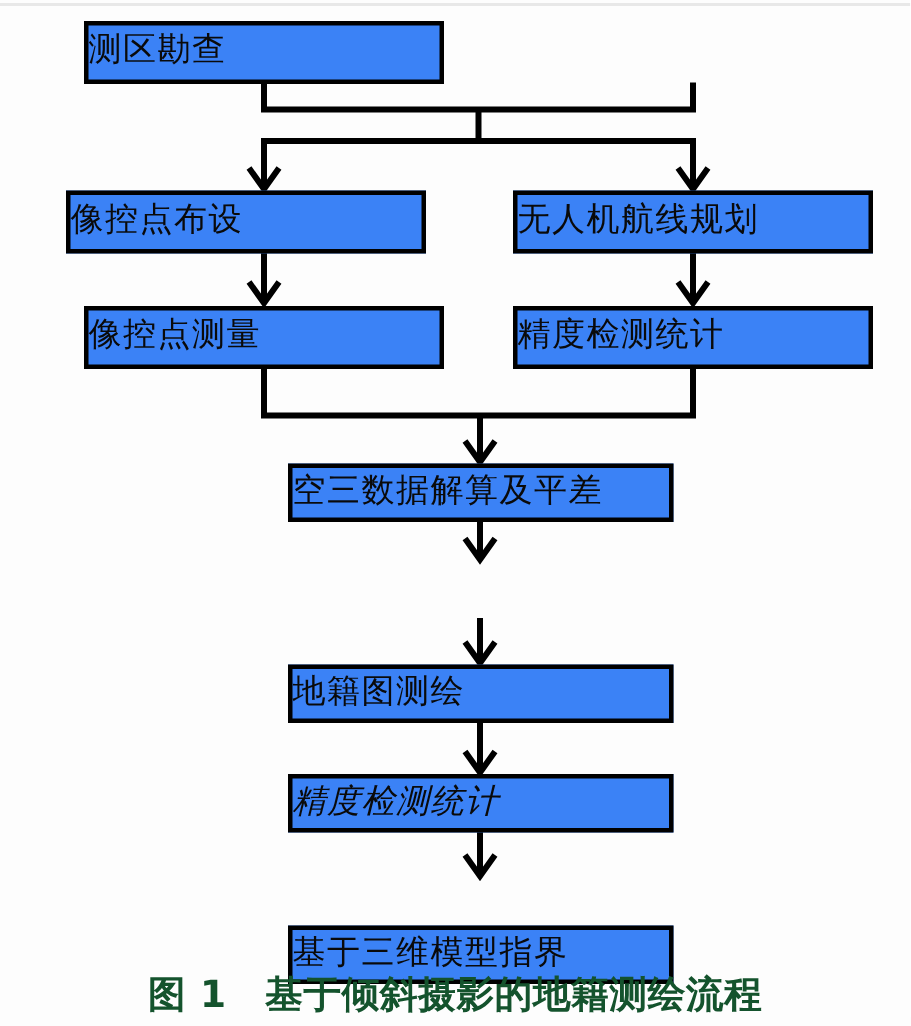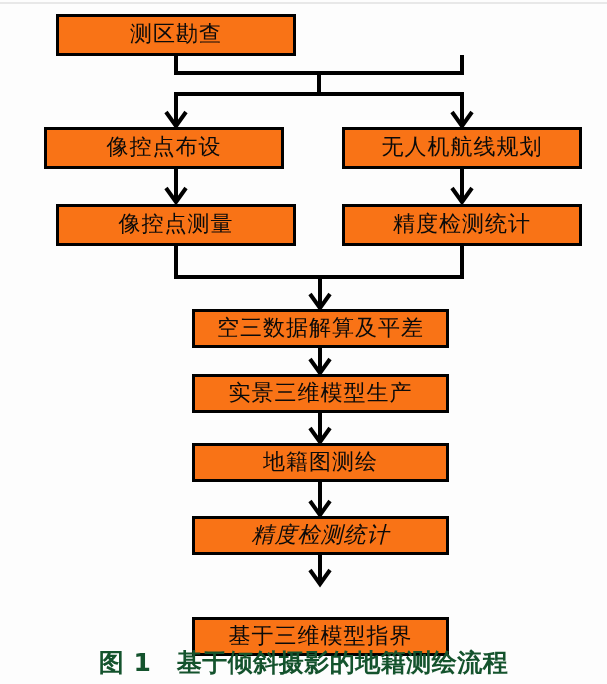--- a/index.html
+++ b/index.html
@@ -30,24 +30,24 @@
     position: absolute;
     left: 0;
     top: 0;
     width: 607px;
     height: 684px;
   }
   .node {
     position: absolute;
     box-sizing: border-box;
     border: 3px solid #000000;
-    background: #f97316;
+    background: #3b82f6;
     display: flex;
     align-items: center;
-    justify-content: center;
+    justify-content: flex-start;
     color: #0a0a0a;
     letter-spacing: 1px;
     white-space: nowrap;
   }
   .node .label {
     font-size: 22px;
     line-height: 1;
     font-weight: 500;
     transform: translateY(-1px);
   }
@@ -151,23 +151,20 @@
   </div>
 
   <div class="node w-side" style="left:342px; top:204px;">
     <span class="label">精度检测统计</span>
   </div>
 
   <div class="node w-center" style="left:192px; top:309px;">
     <span class="label">空三数据解算及平差</span>
   </div>
 
-  <div class="node w-center" style="left:192px; top:374px;">
-    <span class="label">实景三维模型生产</span>
-  </div>
 
   <div class="node w-center" style="left:192px; top:443px;">
     <span class="label">地籍图测绘</span>
   </div>
 
   <div class="node w-center" style="left:192px; top:516px;font-style:italic;">
     <span class="label">精度检测统计</span>
   </div>
 
   <div class="node w-center" style="left:192px; top:617px;">

